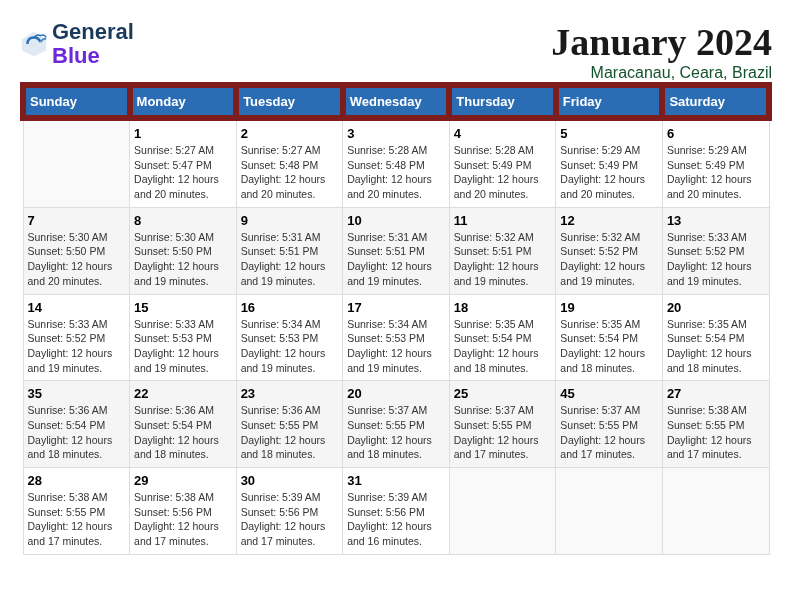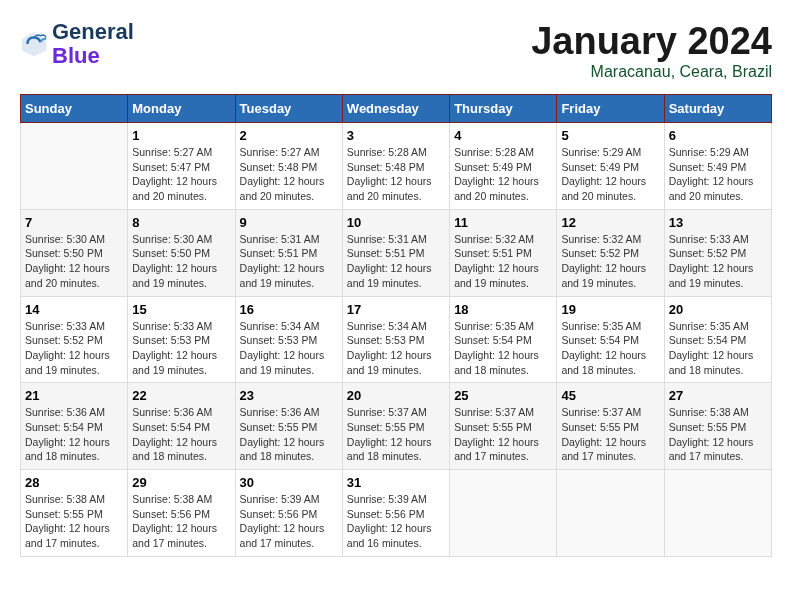--- a/index.html
+++ b/index.html
@@ -7,21 +7,21 @@
       font-family: Arial, sans-serif;
       background: #fff;
       width: 792px;
       min-height: 612px;
       padding: 20px;
     }
     .header {
       display: flex;
       justify-content: space-between;
       align-items: flex-start;
-      margin-bottom: 13px;
+      margin-bottom: 0;
     }
     .logo {
       display: flex;
       align-items: center;
     }
     .logo-text {
       font-size: 22px;
       font-weight: bold;
       color: #1a3a5c;
       line-height: 1.1;
@@ -34,38 +34,39 @@
       height: 28px;
       margin-right: 4px;
     }
     .title-block {
       text-align: right;
     }
     .month-title {
       font-size: 38px;
       font-weight: bold;
       color: #1a1a1a;
+      font-family: Liberation Serif, serif;
     }
     .location {
       font-size: 16px;
       color: #14532d;
     }
     table {
       width: 100%;
       border-collapse: collapse;
       font-size: 11px;
     }
     thead tr th {
       background: #2a6db5;
       color: #fff;
       padding: 6px 4px;
       text-align: left;
       font-size: 13px;
       font-weight: bold;
-      border: 1px solid #7f1d1d;
+      border: 6px solid #7f1d1d;
     }
     tbody tr {
       border-bottom: 1px solid #ddd;
     }
     tbody tr:nth-child(odd) {
       background: #fff;
     }
     tbody tr:nth-child(even) {
       background: #f5f5f5;
     }
@@ -267,21 +268,21 @@
         <td>
           <div class="day-num">20</div>
           <div class="day-info" style="white-space: pre-line;">Sunrise: 5:35 AM
 Sunset: 5:54 PM
 Daylight: 12 hours
 and 18 minutes.</div>
         </td>
       </tr>
       <tr>
         <td>
-          <div class="day-num">21</div>
+          <div class="day-num">35</div>
           <div class="day-info" style="white-space: pre-line;">Sunrise: 5:36 AM
 Sunset: 5:54 PM
 Daylight: 12 hours
 and 18 minutes.</div>
         </td>
         <td>
           <div class="day-num">22</div>
           <div class="day-info" style="white-space: pre-line;">Sunrise: 5:36 AM
 Sunset: 5:54 PM
 Daylight: 12 hours

